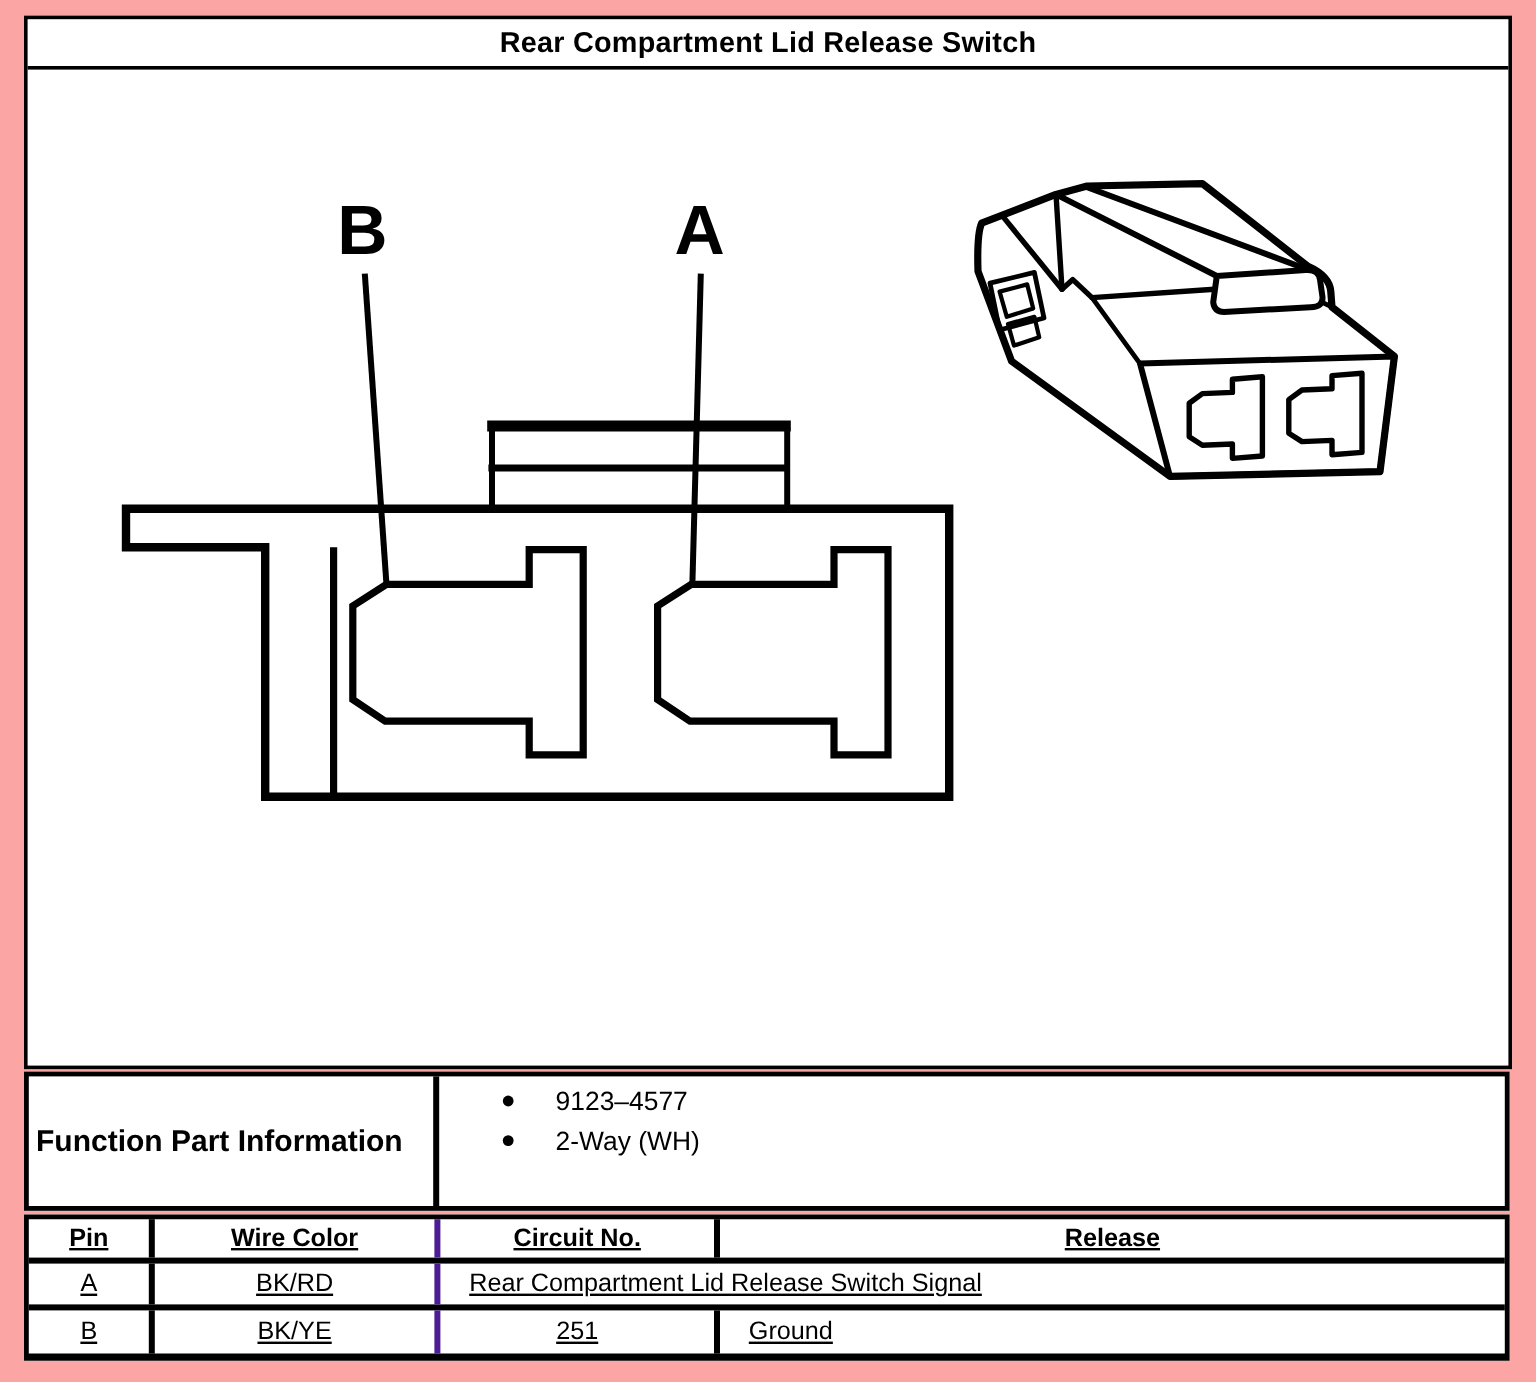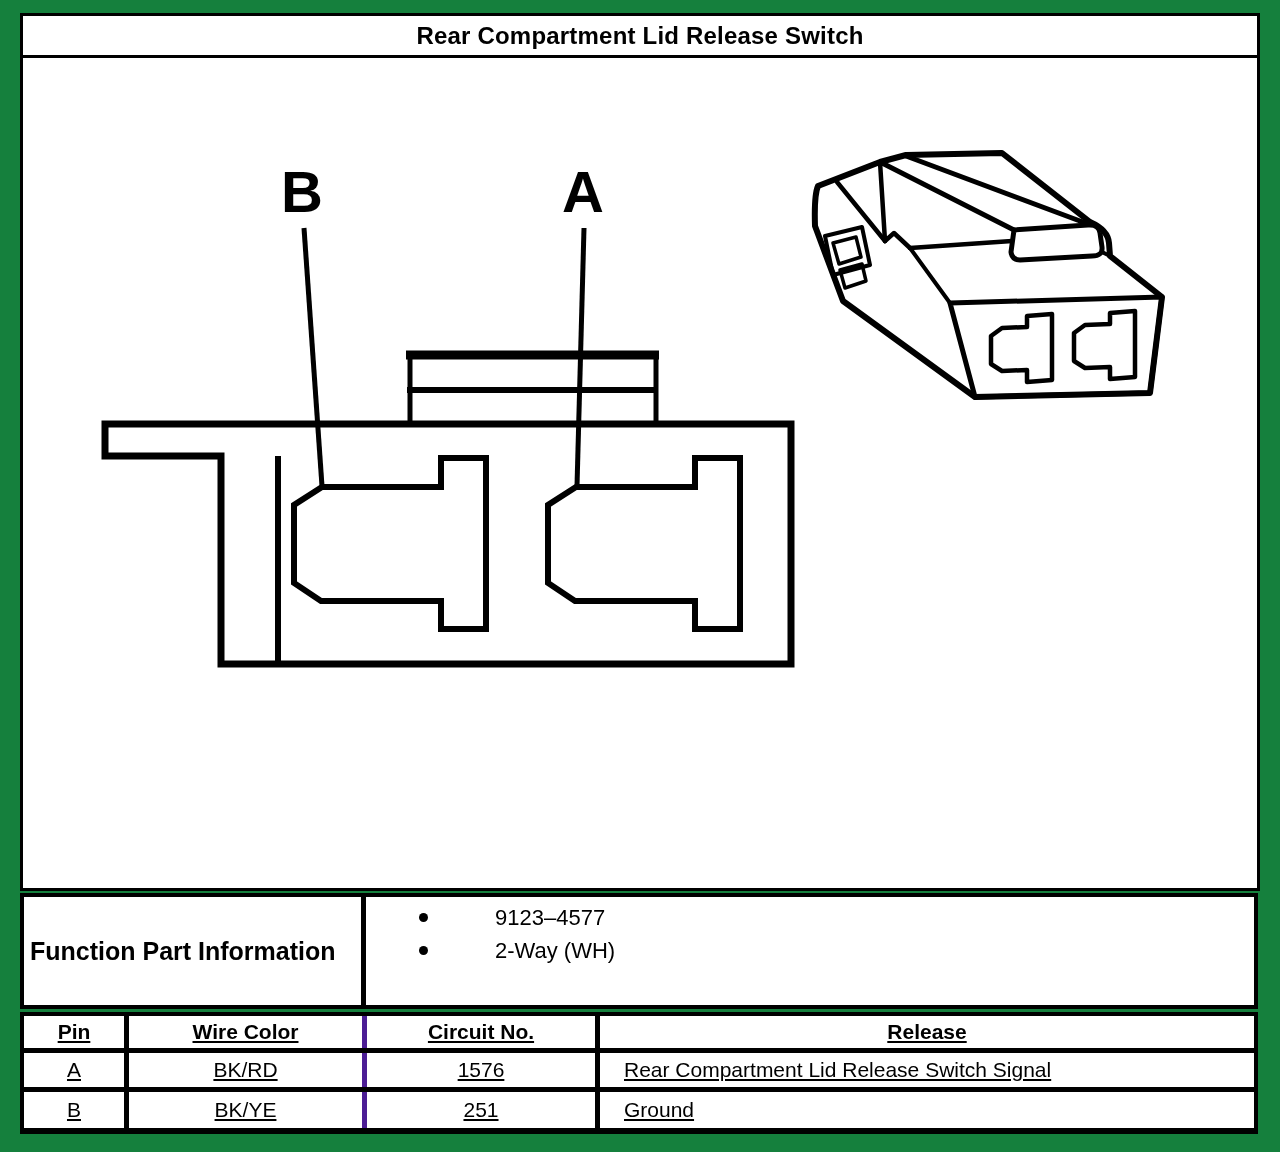--- a/index.html
+++ b/index.html
@@ -1,17 +1,17 @@
 <!DOCTYPE html>
 <html><head>
 <meta charset="utf-8">
 <style>
   html,body{margin:0;padding:0;background:#fff;}
   .page{
-    position:relative;width:1280px;height:1152px;background:#15803d;overflow:hidden;
+    position:relative;width:1280px;height:1152px;background:#fca5a5;overflow:hidden;
     font-family:"Liberation Sans",sans-serif;color:#000;
   }
   
   .frame{
     position:absolute;left:20px;top:13px;width:1234px;height:872px;
     border:3px solid #000;background:#fff;
   }
   .title-bar{
     height:39px;border-bottom:3px solid #000;
     display:flex;align-items:center;justify-content:center;
@@ -25,21 +25,21 @@
   .part-info{
     position:absolute;left:20px;top:893px;width:1230px;height:108px;
     border:4px solid #000;display:flex;background:#fff;
   }
   .part-info .label-cell{
     width:331px;border-right:5px solid #000;
     display:flex;align-items:center;padding-left:6px;
     font-size:25px;font-weight:bold;letter-spacing:0px;
   }
   .part-info .bullet-cell{flex:1;padding-top:4px;}
-  .bullet-line{display:flex;align-items:center;height:33px;font-size:22px;gap:32px;}
+  .bullet-line{display:flex;align-items:center;height:33px;font-size:22px;}
   .bullet-dot{
     width:9px;height:9px;border-radius:50%;background:#000;
     margin-left:53px;margin-right:35px;flex:0 0 auto;
   }
   
   .pin-table{
     position:absolute;left:20px;top:1012px;width:1230px;
     border:4px solid #000;border-bottom:6px solid #000;background:#fff;
   }
   .pt-row{display:flex;text-decoration:underline;}
@@ -143,21 +143,20 @@
   <div class="pin-table">
     <div class="pt-row pt-head">
       <div class="c-pin">Pin</div>
       <div class="c-wire">Wire Color</div>
       <div class="c-circ">Circuit No.</div>
       <div class="c-func">Release</div>
     </div>
     <div class="pt-row pt-a">
       <div class="c-pin">A</div>
       <div class="c-wire">BK/RD</div>
-      <div class="c-circ">1576</div>
       <div class="c-func left">Rear Compartment Lid Release Switch Signal</div>
     </div>
     <div class="pt-row pt-b">
       <div class="c-pin">B</div>
       <div class="c-wire">BK/YE</div>
       <div class="c-circ">251</div>
       <div class="c-func left">Ground</div>
     </div>
   </div>
 

